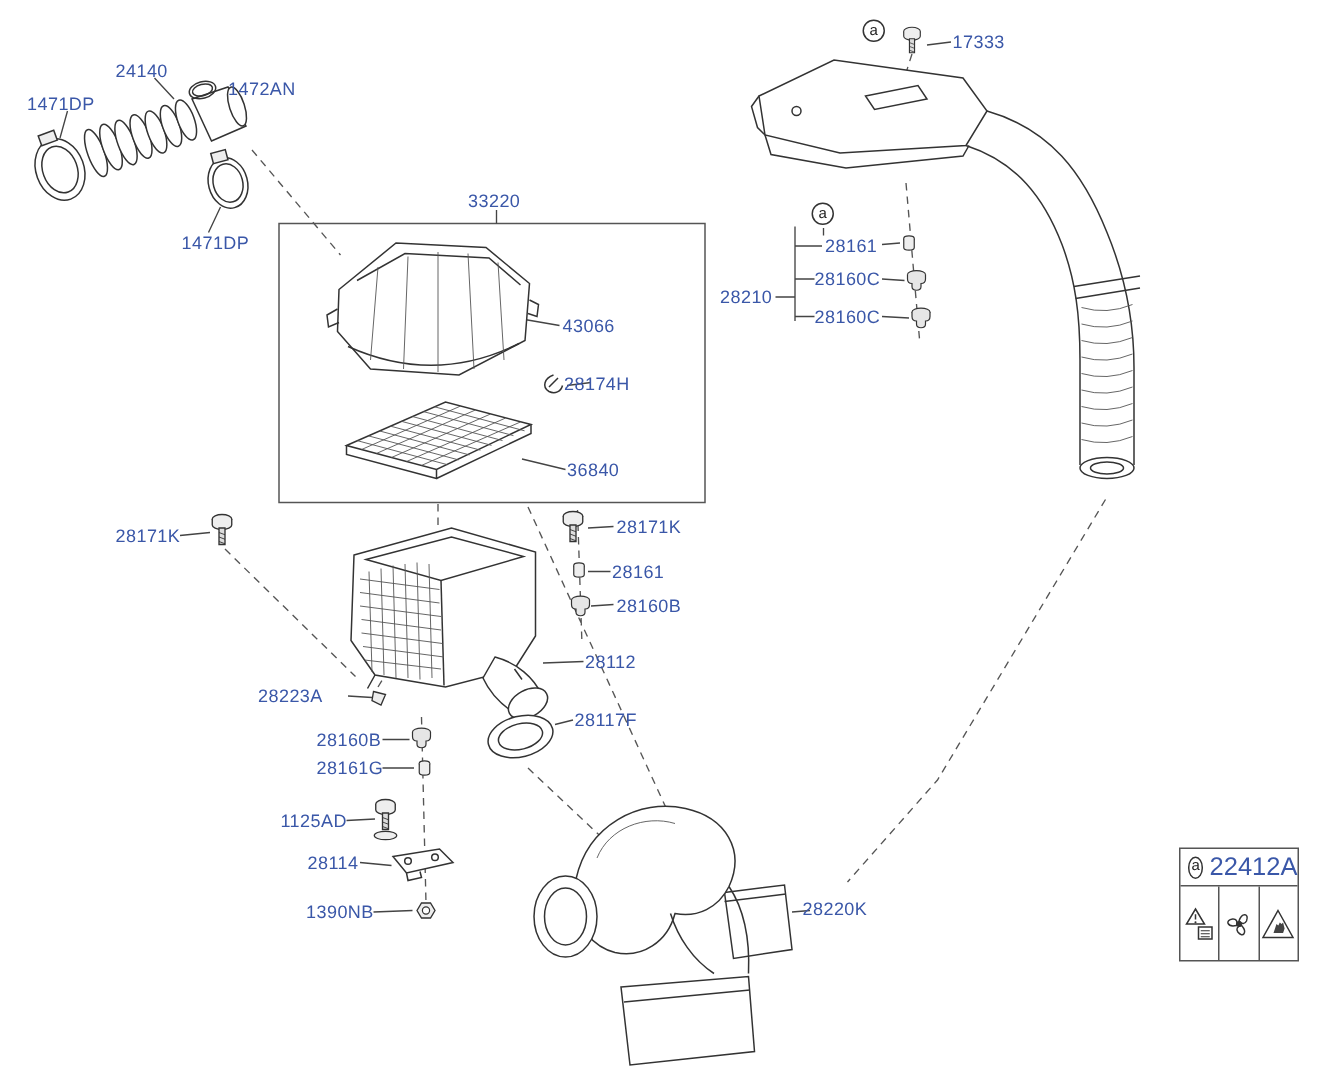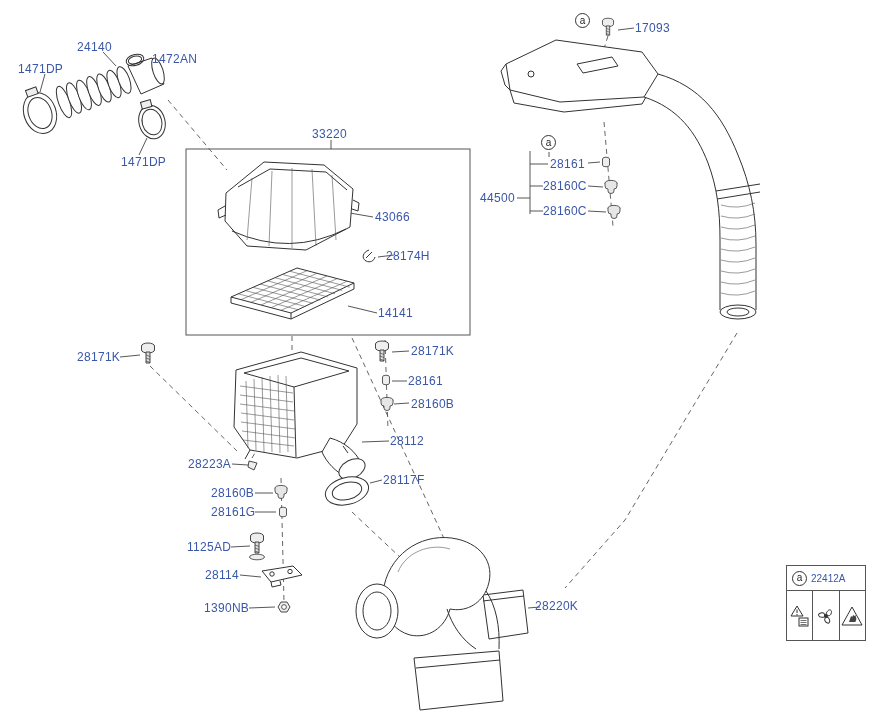--- a/index.html
+++ b/index.html
@@ -10,21 +10,21 @@
   .lbl{position:absolute;font-size:12px;letter-spacing:.3px;color:var(--label-color,#3a57a8);white-space:nowrap;cursor:default}
   .marker{width:15px;height:15px;border:1px solid #333;border-radius:50%;font-size:10px;color:#222;
           display:flex;align-items:center;justify-content:center;background:#fff;line-height:1}
   .marker.abs{position:absolute}
   .dash{fill:none;stroke:#555;stroke-width:.9;stroke-dasharray:5 4}
   .ldr{fill:none;stroke:#444;stroke-width:.9}
   .gbox{fill:none;stroke:#555;stroke-width:1}
   .thin{stroke:#555;stroke-width:.6;fill:none}
   .legend{position:absolute;left:786px;top:565px;width:80px;height:76px;border:1px solid #555;background:#fff}
   .legend-top{height:25px;border-bottom:1px solid #555;display:flex;align-items:center;padding-left:5px;gap:4px}
-  .legend-part{font-size:10px;color:var(--label-color,#3a57a8)}
+  .legend-part{font-size:17px;color:var(--label-color,#3a57a8)}
   .legend-icons{display:flex;height:49px}
   .legend-cell{flex:1;display:flex;align-items:center;justify-content:center;border-right:1px solid #555}
   .legend-cell:last-child{border-right:none}
 </style>
 </head>
 <body>
 
 <div class="stage">
 
   <svg class="art" viewBox="0 0 884 727">
@@ -179,39 +179,39 @@
       <ellipse cx="377" cy="611" rx="14" ry="19"></ellipse>
     </g>
   </svg>
 
   <div class="lbl" style="left:77px;top:40px">24140</div>
   <div class="lbl" style="left:152px;top:52px">1472AN</div>
   <div class="lbl" style="left:18px;top:62px">1471DP</div>
   <div class="lbl" style="left:121px;top:155px">1471DP</div>
   <div class="lbl" style="left:312px;top:127px">33220</div>
   <div class="lbl" style="left:375px;top:210px">43066</div>
-  <div class="lbl" style="left:386px;top:249px">28174H</div>
-  <div class="lbl" style="left:378px;top:306px">14141</div>
+  <div class="lbl" style="left:376px;top:249px">28174H</div>
+  <div class="lbl" style="left:378px;top:306px">36840</div>
   <div class="lbl" style="left:77px;top:350px">28171K</div>
   <div class="lbl" style="left:411px;top:344px">28171K</div>
   <div class="lbl" style="left:408px;top:374px">28161</div>
   <div class="lbl" style="left:411px;top:397px">28160B</div>
   <div class="lbl" style="left:390px;top:434px">28112</div>
-  <div class="lbl" style="left:188px;top:457px">28223A</div>
+  <div class="lbl" style="left:172px;top:457px">28223A</div>
   <div class="lbl" style="left:383px;top:473px">28117F</div>
   <div class="lbl" style="left:211px;top:486px">28160B</div>
   <div class="lbl" style="left:211px;top:505px">28161G</div>
   <div class="lbl" style="left:187px;top:540px">1125AD</div>
   <div class="lbl" style="left:205px;top:568px">28114</div>
   <div class="lbl" style="left:204px;top:601px">1390NB</div>
-  <div class="lbl" style="left:480px;top:191px">44500</div>
+  <div class="lbl" style="left:480px;top:191px">28210</div>
   <div class="lbl" style="left:550px;top:157px">28161</div>
   <div class="lbl" style="left:543px;top:179px">28160C</div>
   <div class="lbl" style="left:543px;top:204px">28160C</div>
-  <div class="lbl" style="left:635px;top:21px">17093</div>
+  <div class="lbl" style="left:635px;top:21px">17333</div>
   <div class="lbl" style="left:535px;top:599px">28220K</div>
 
   <div class="marker abs" style="left:575px;top:13px">a</div>
   <div class="marker abs" style="left:541px;top:135px">a</div>
 
   <div class="legend">
     <div class="legend-top">
       <div class="marker">a</div>
       <span class="legend-part">22412A</span>
     </div>

